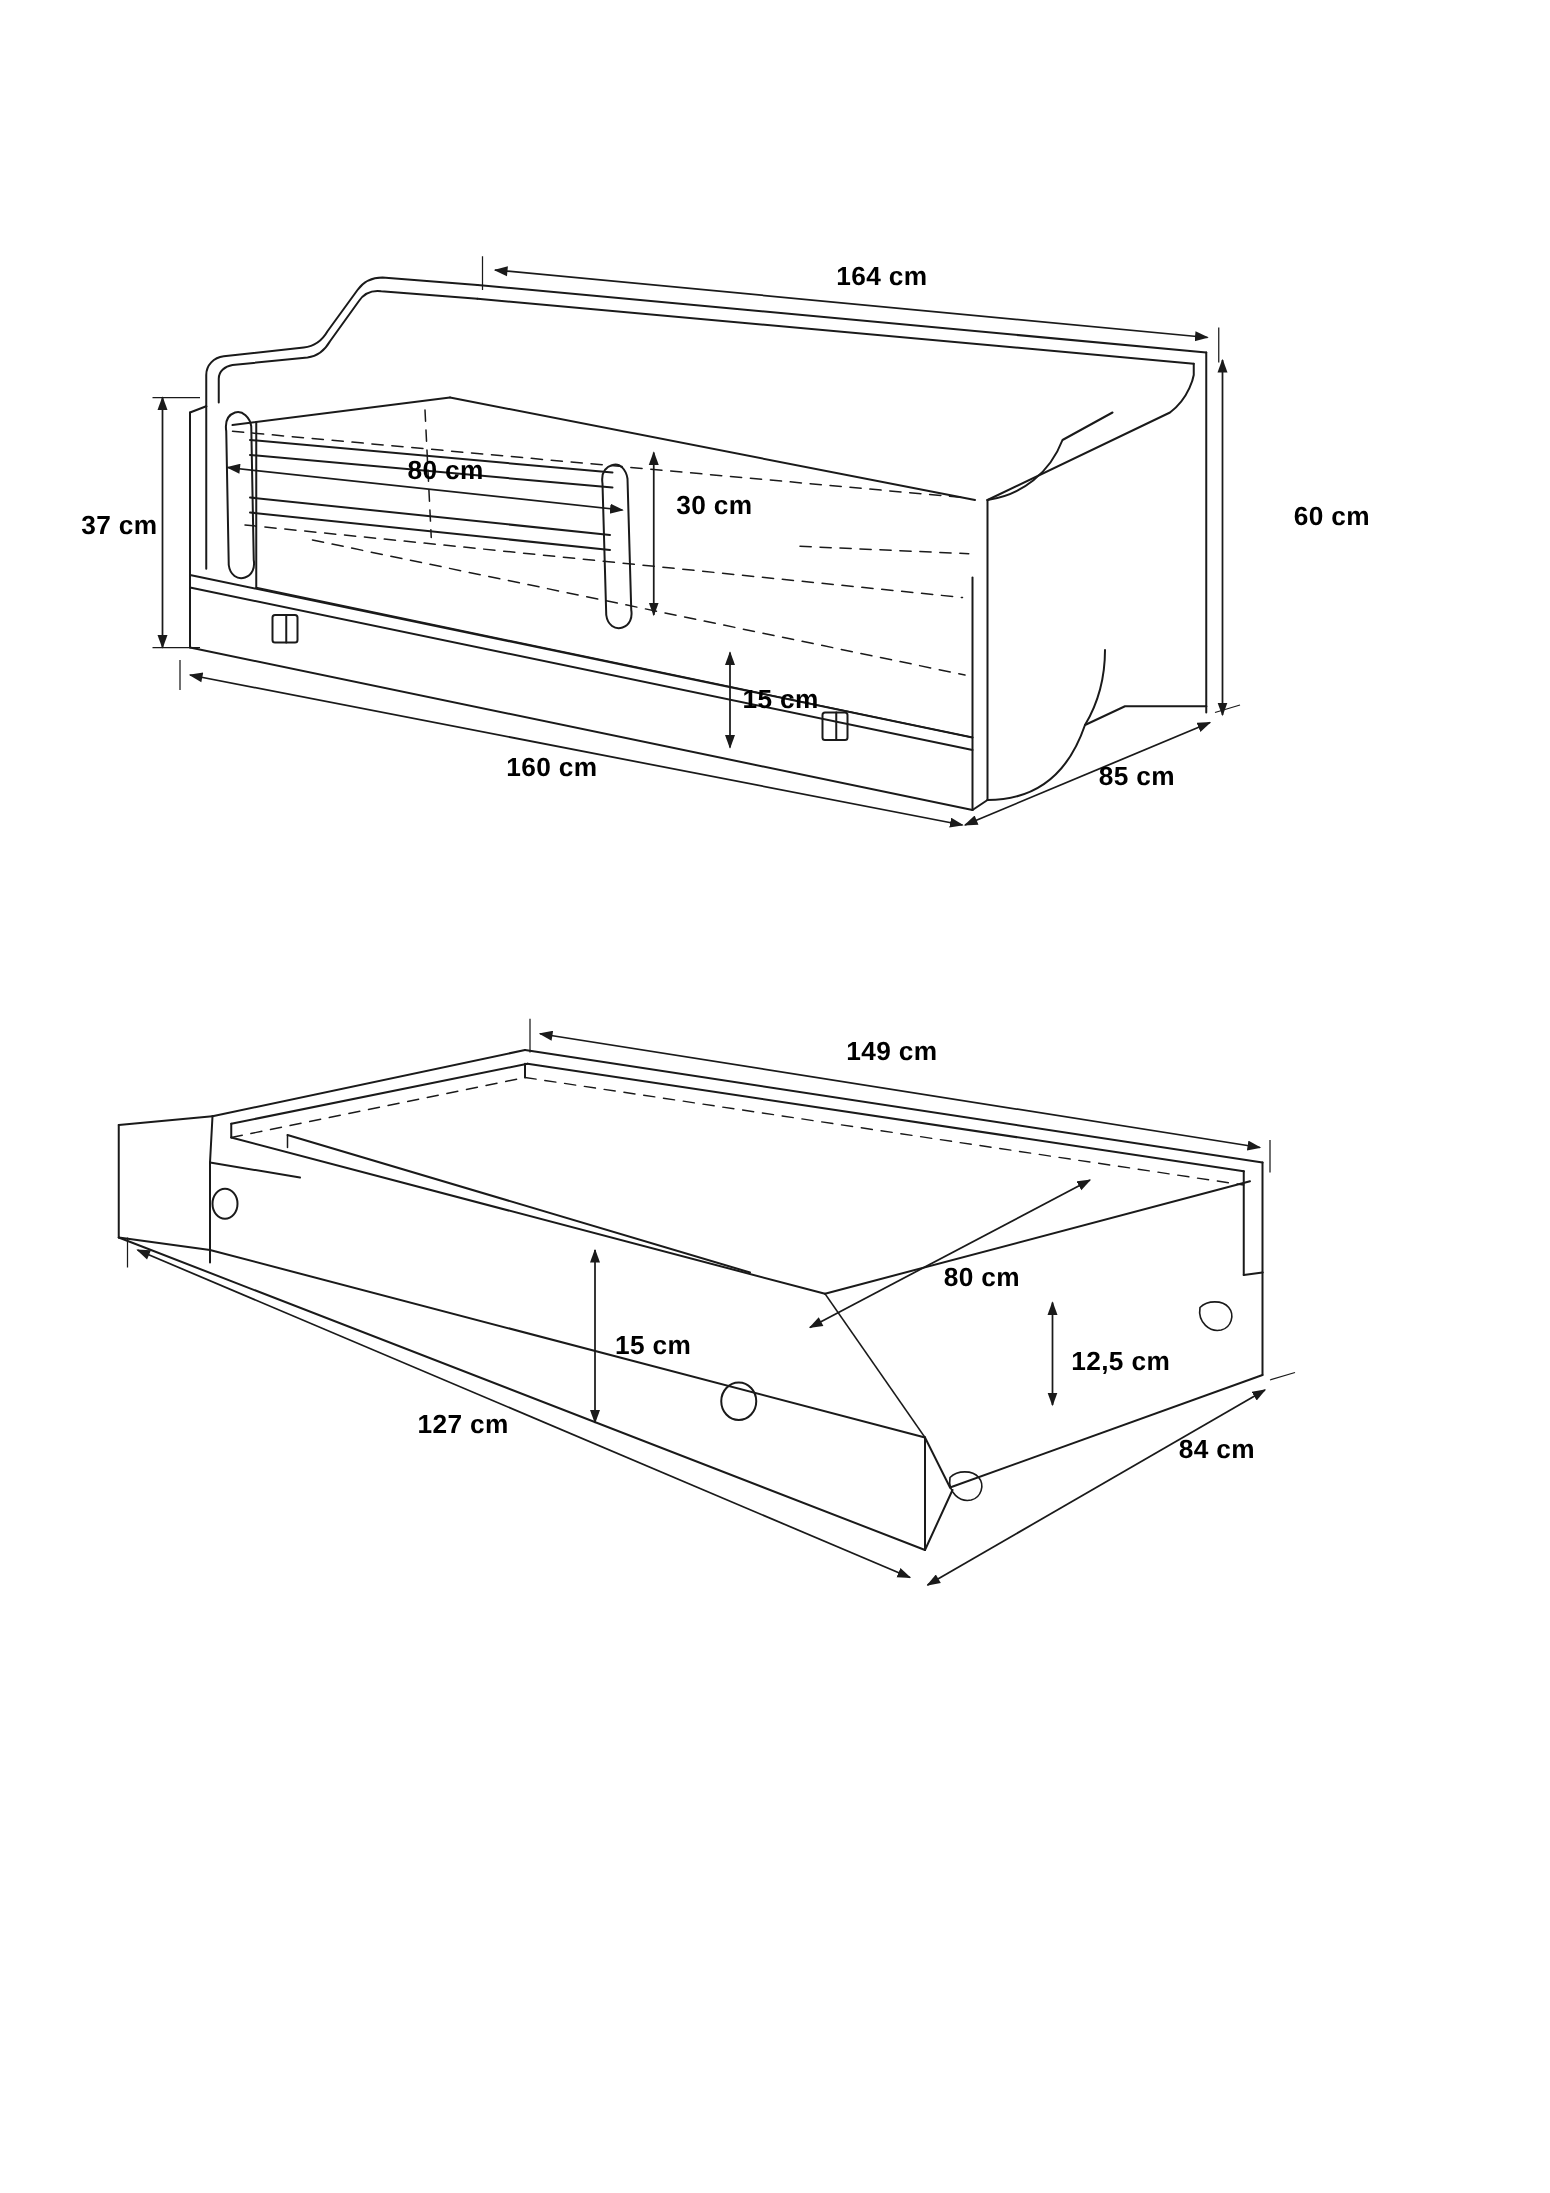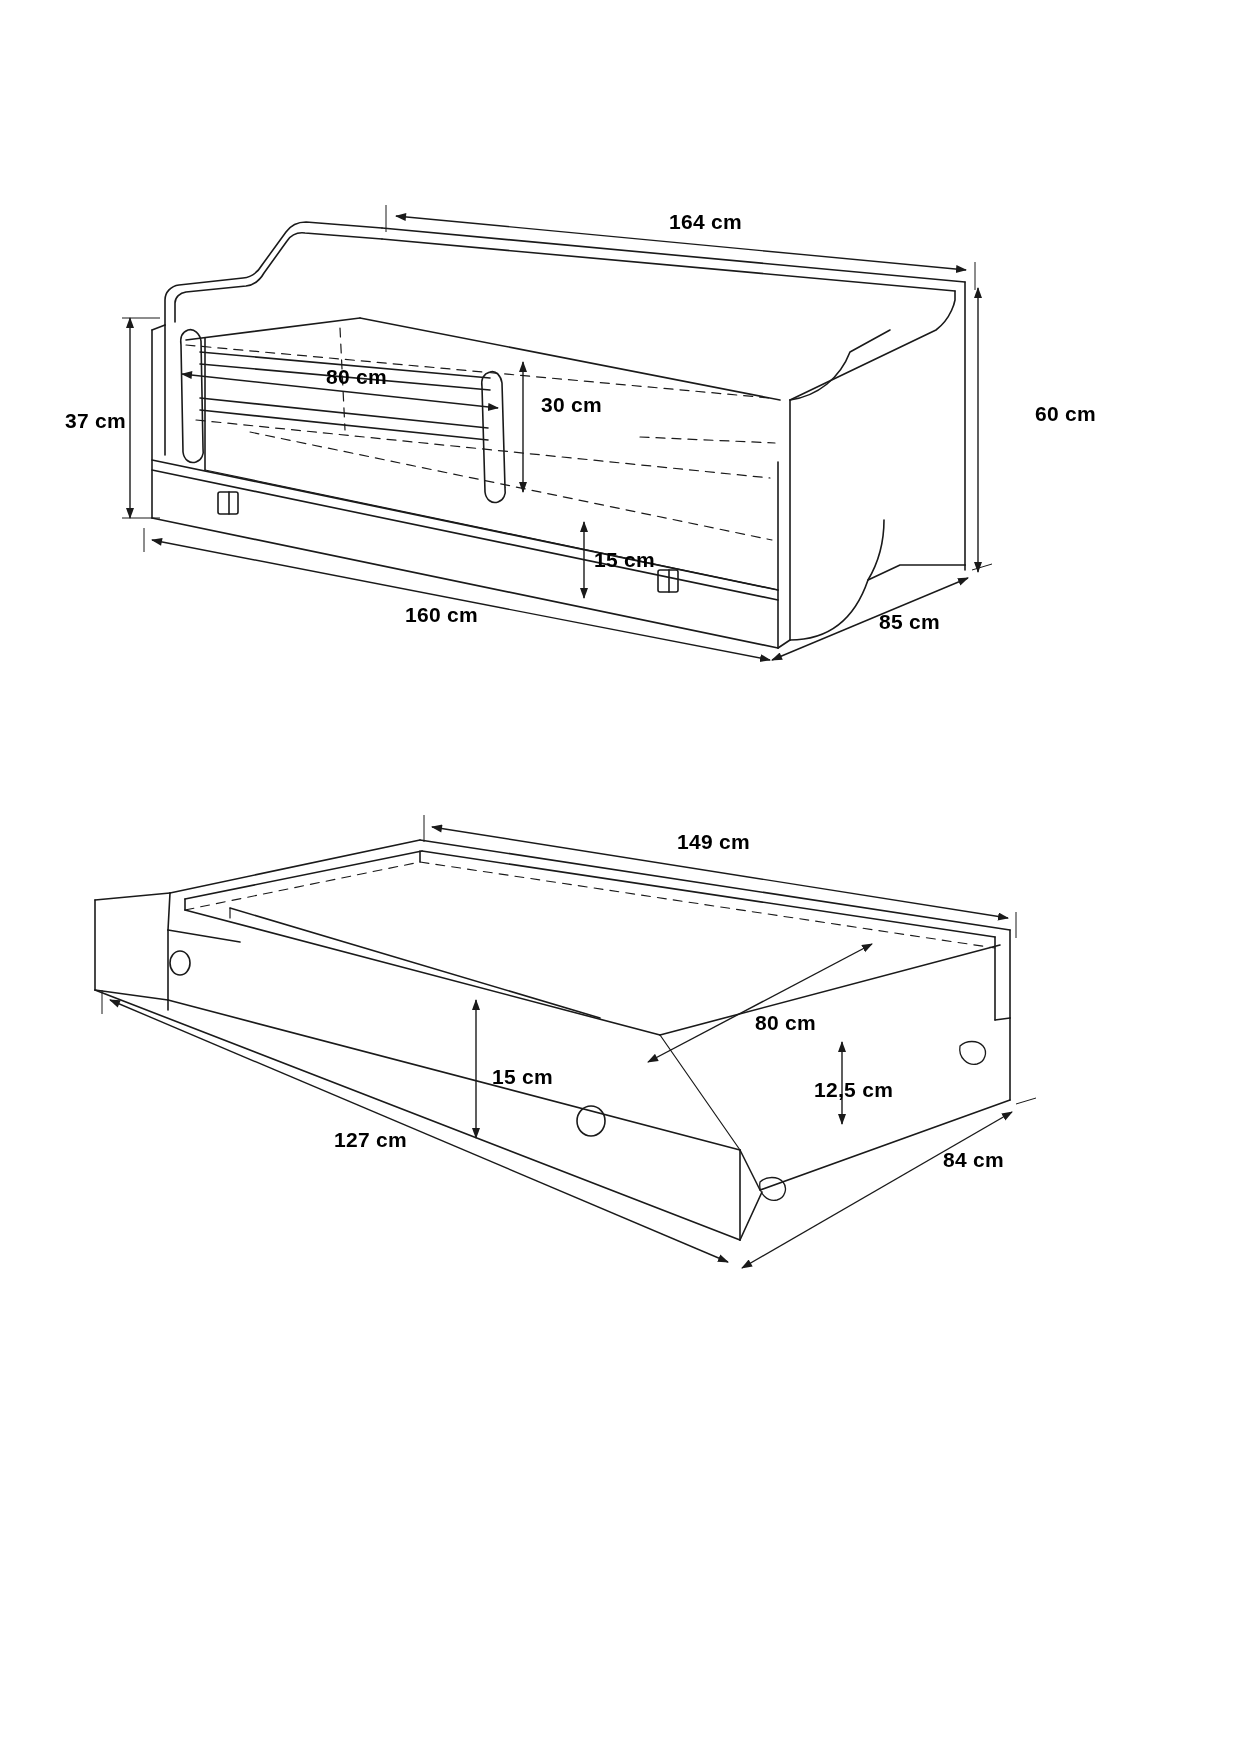--- a/index.html
+++ b/index.html
@@ -212,19 +212,19 @@
   <div class="dim-label" style="left:405px; top:603px;text-align:center;">160 cm</div>
 
   <div class="dim-label" style="left:879px; top:610px;text-align:right;">85 cm</div>
 
   <div class="dim-label" style="left:677px; top:830px;">149 cm</div>
 
   <div class="dim-label" style="left:755px; top:1011px;">80 cm</div>
 
   <div class="dim-label" style="left:492px; top:1065px;">15 cm</div>
 
-  <div class="dim-label" style="left:814px; top:1078px;">12,5  cm</div>
+  <div class="dim-label" style="left:857px; top:1078px;">12,5  cm</div>
 
   <div class="dim-label" style="left:334px; top:1128px;">127 cm</div>
 
   <div class="dim-label" style="left:911px; top:1148px;margin-left:32px;">84 cm</div>
 
 </div>
 
 </body></html>

